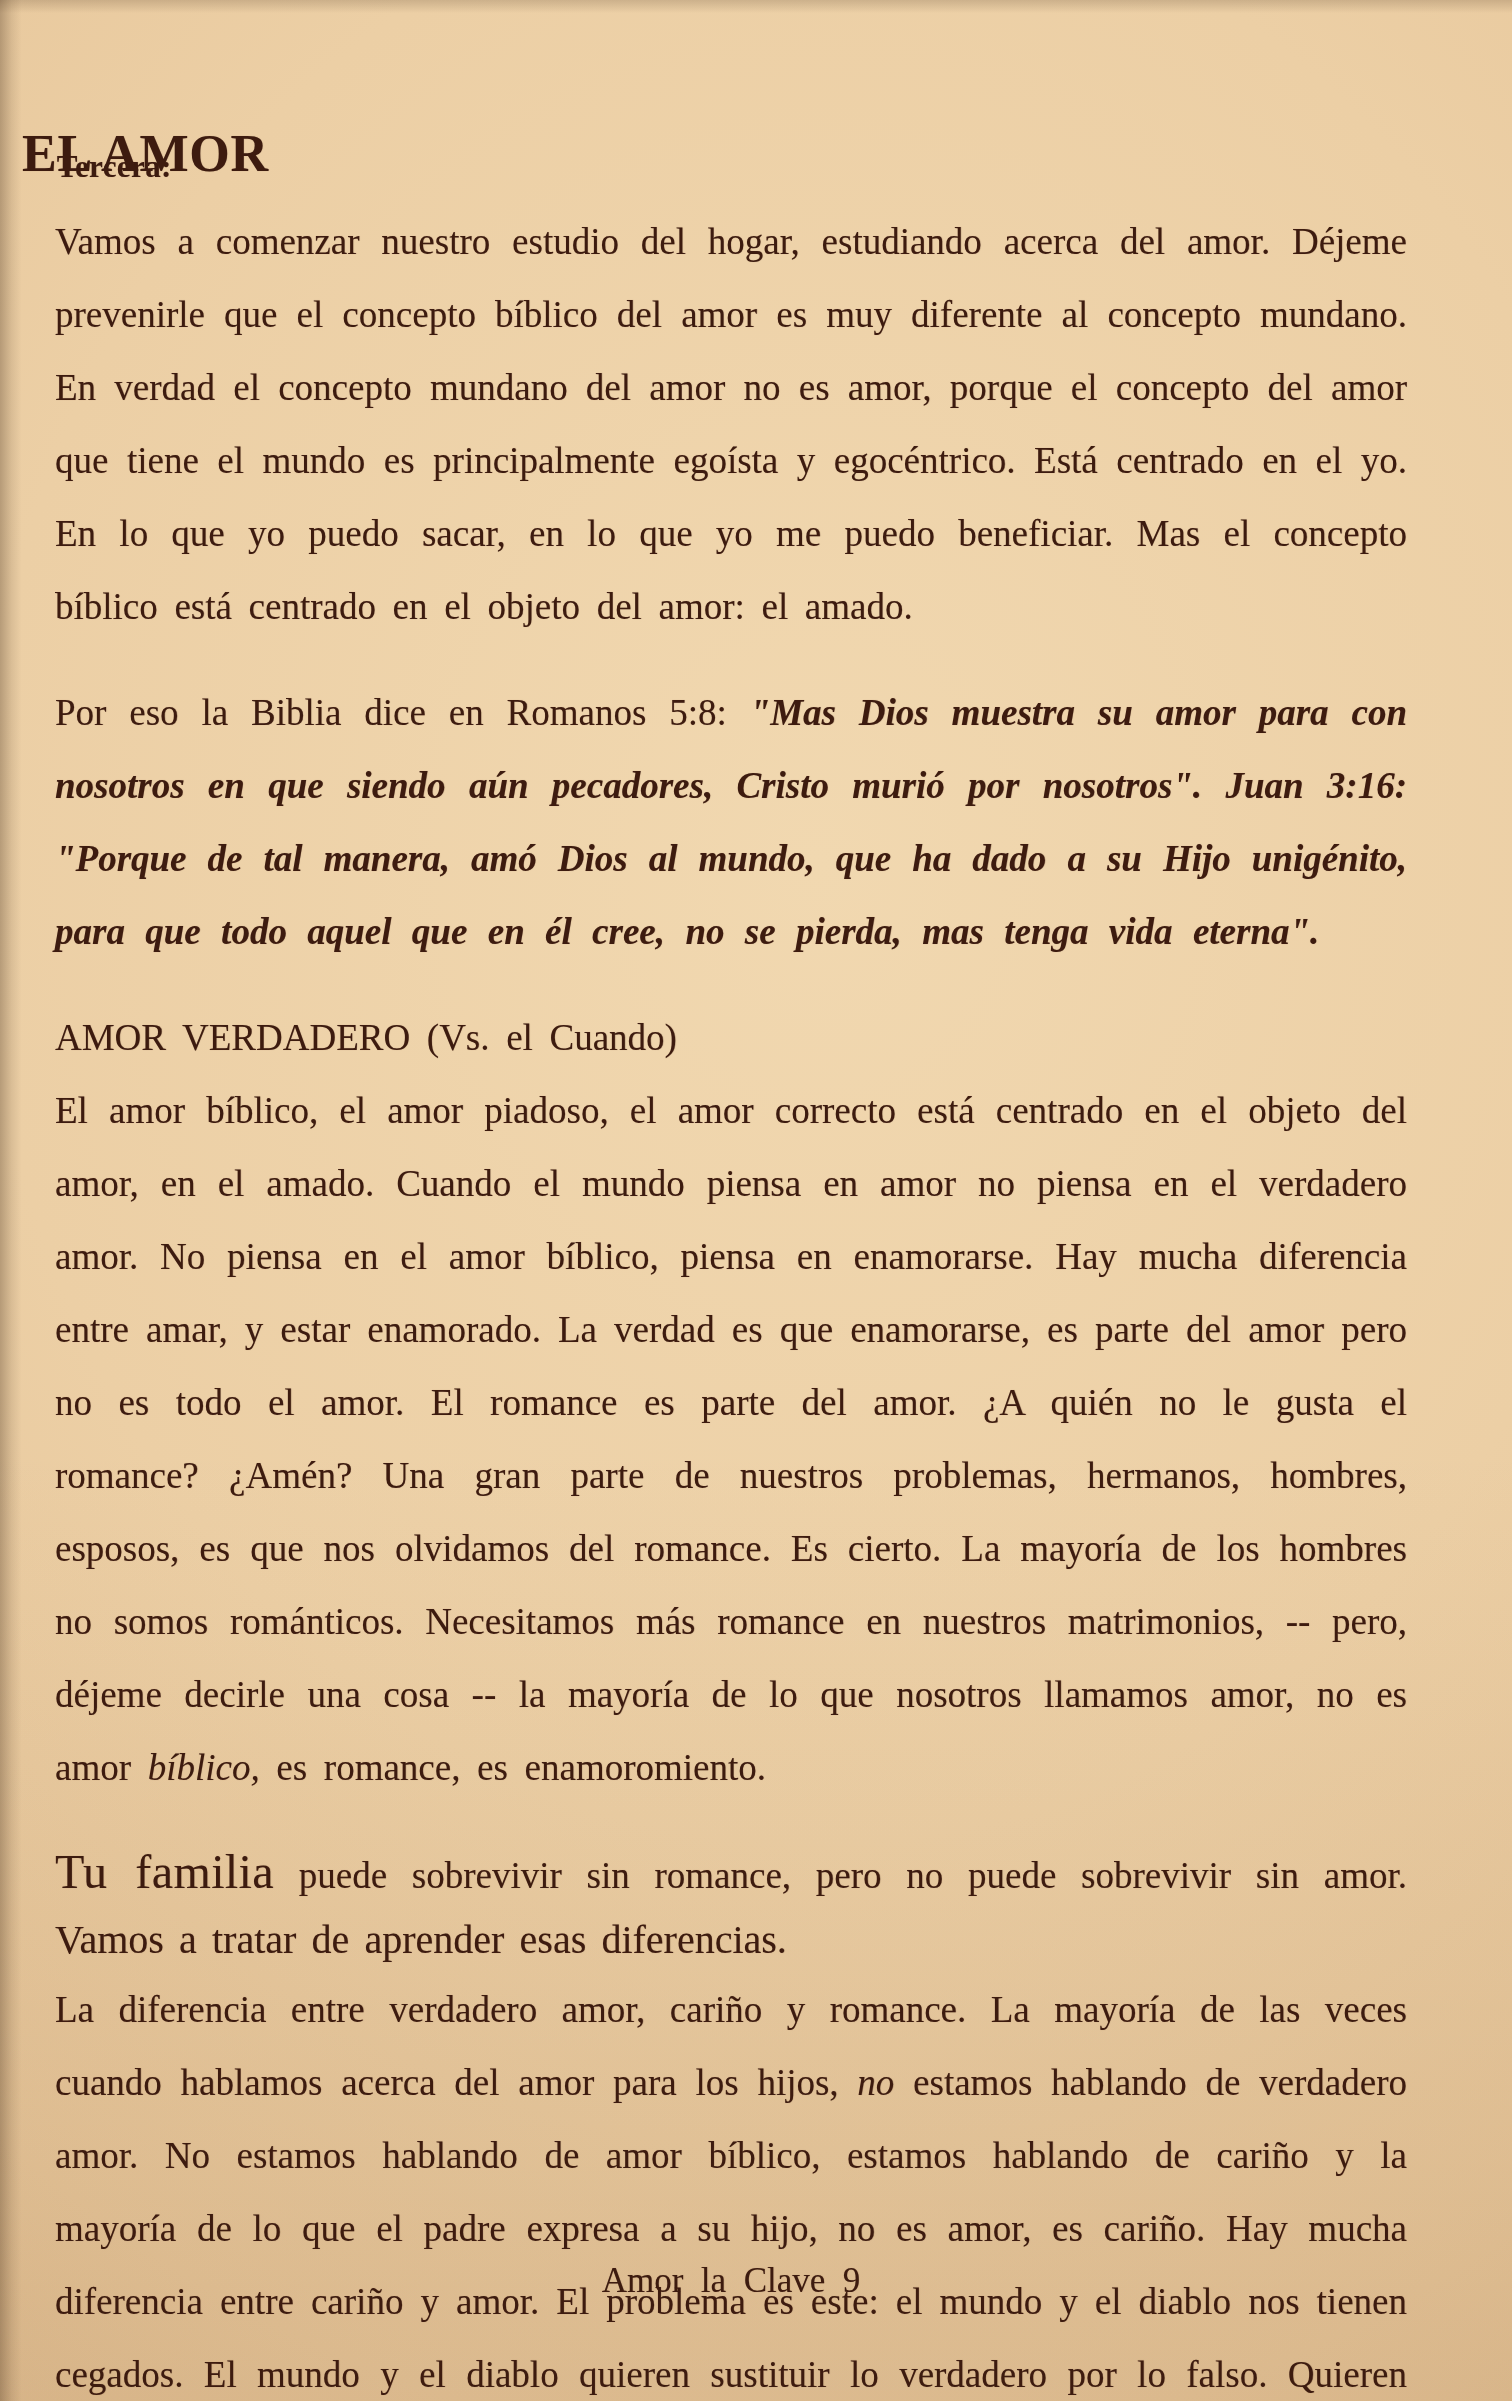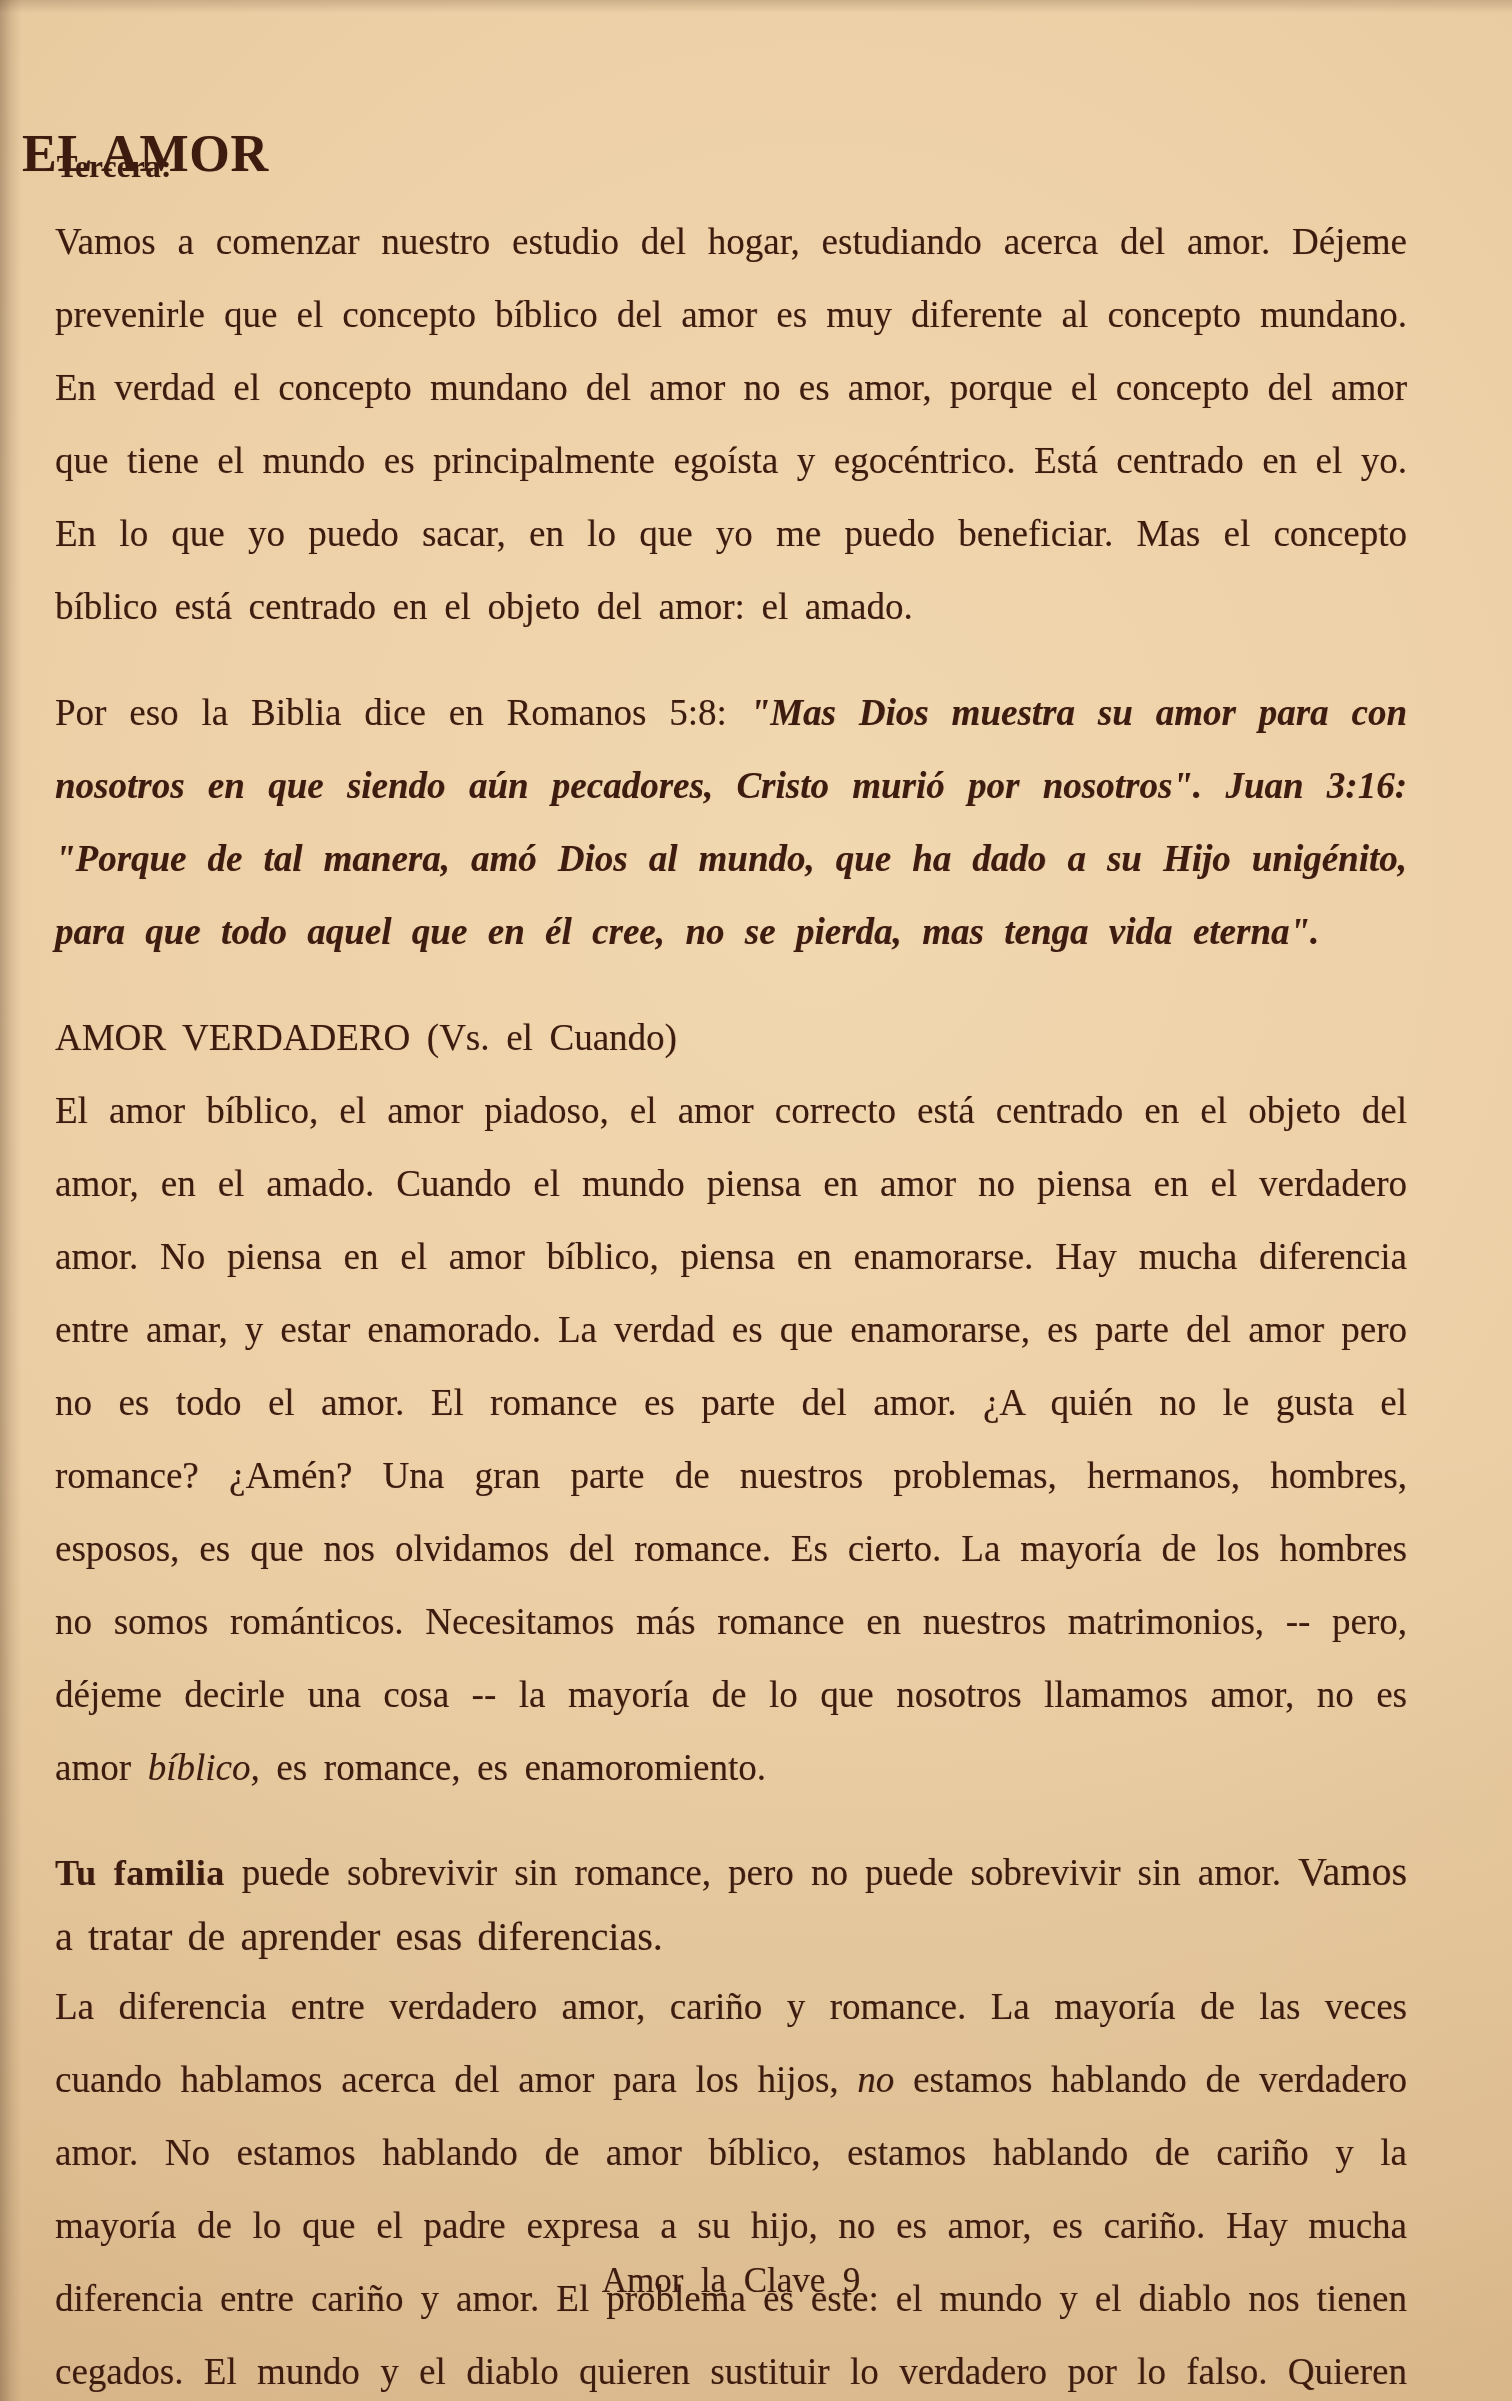--- a/index.html
+++ b/index.html
@@ -73,21 +73,21 @@
     line-height: 64px;
     word-spacing: 0.14em;
   }
 
   p.p5 { margin-top: 0; margin-bottom: 0; }
 
   .seg-n  { font-style: normal; font-weight: normal; }
   .seg-i  { font-style: italic; }
   .seg-b  { font-weight: normal; }
   .seg-bi { font-weight: bold; font-style: italic; }
-  .seg-blg { font-weight: bold; font-size: 36px; letter-spacing: 0.4px; }
+  .seg-blg { font-weight: normal; font-size: 48px; letter-spacing: 0.4px; }
   .seg-lg  { font-size: 40px; }
 
   .doc-footer {
     position: absolute;
     top: 2261px;
     left: 55px;
     right: 106px;
     text-align: center;
     font-size: 35px;
     word-spacing: 0.25em;

